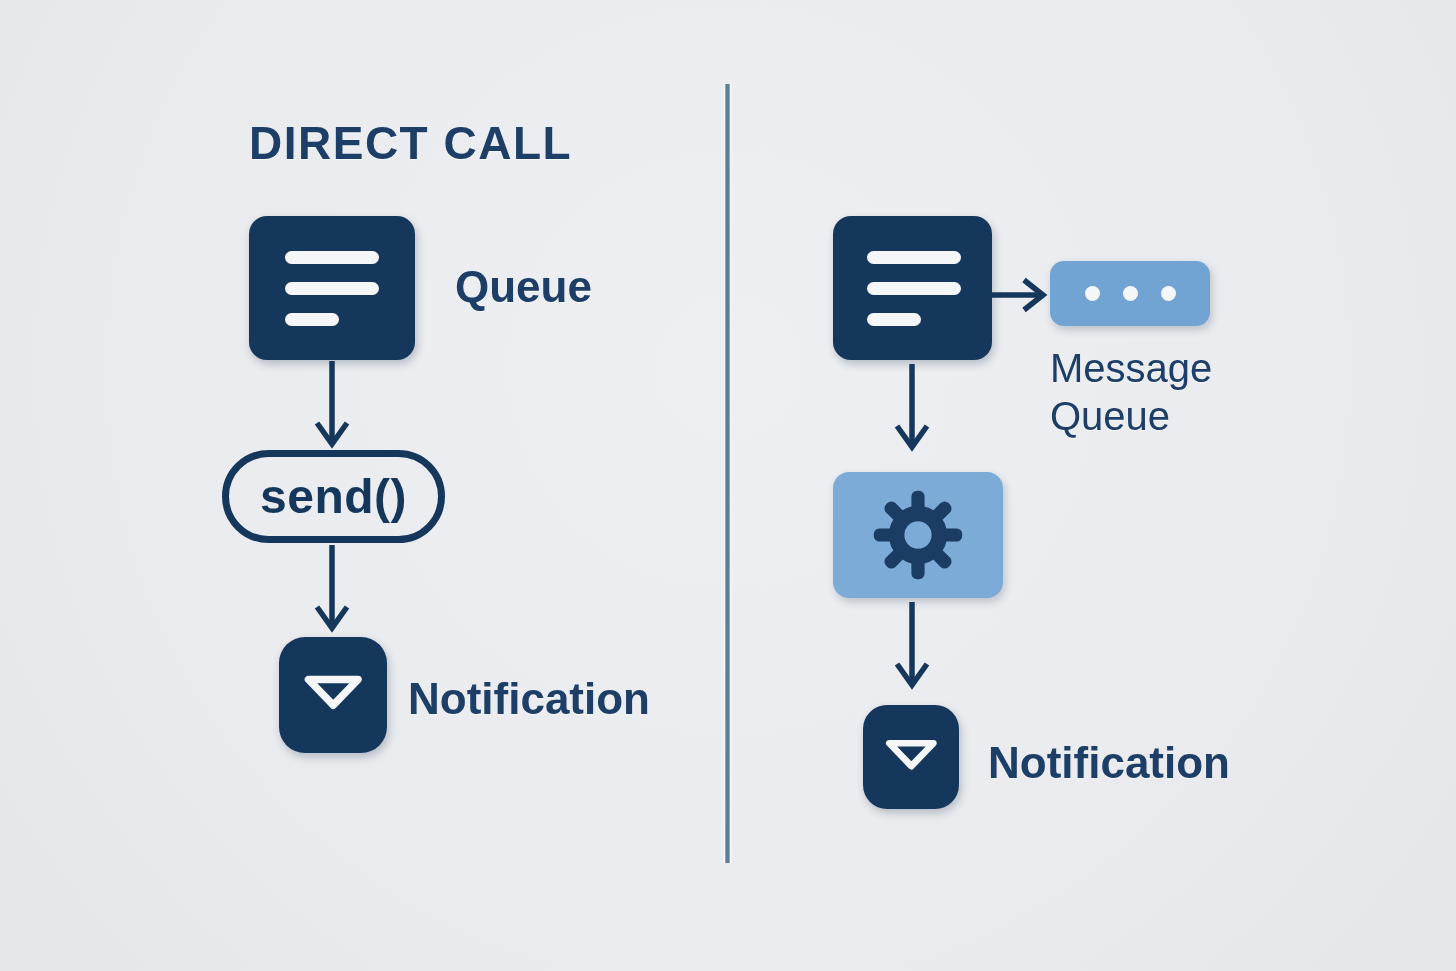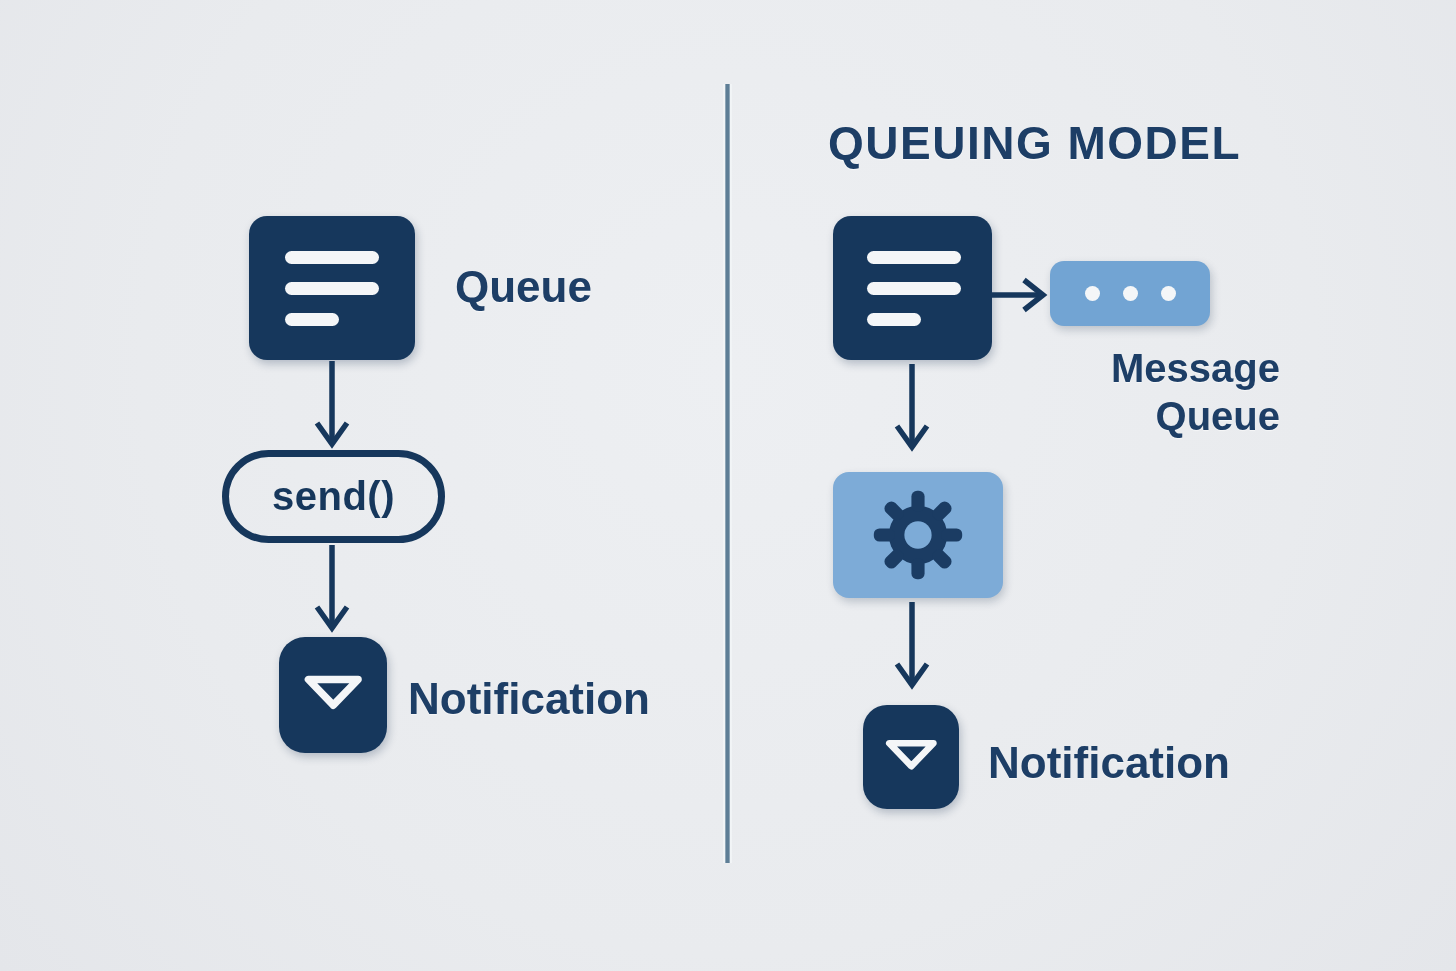--- a/index.html
+++ b/index.html
@@ -37,21 +37,21 @@
   .icon-lines .bar{height:13px;border-radius:7px;background:var(--icon-white);}
   .bar-w1{width:94px;}
   .bar-w2{width:94px;}
   .bar-w3{width:54px;}
   
   .pill{
     position:absolute;left:222px;top:450px;width:223px;height:93px;
     border:7px solid var(--navy);border-radius:50px;background:transparent;
     display:flex;align-items:center;justify-content:center;
   }
-  .pill span{font-size:40px;font-weight:bold;color:var(--navy);letter-spacing:0.5px;}
+  .pill span{font-size:48px;font-weight:bold;color:var(--navy);letter-spacing:0.5px;}
   
   .arrow{position:absolute;}
   .arrow svg{display:block;}
   .arrow line,.arrow polyline{stroke:var(--navy);stroke-width:5.5;fill:none;}
   
   .queue-box{
     position:absolute;left:1050px;top:261px;width:160px;height:65px;border-radius:14px;
     background:var(--queue-blue);box-shadow:2px 4px 8px rgba(21,45,75,0.22);
     display:flex;align-items:center;justify-content:center;gap:23px;
   }
@@ -69,28 +69,29 @@
   .divider{
     position:absolute;left:723px;top:84px;width:9px;height:779px;
     background:linear-gradient(90deg,#a9bcc9 0%,#5e7e96 28%,#5e7e96 72%,#a9bcc9 100%);
     border-left:2px solid #f1f4f6;border-right:2px solid #f1f4f6;
   }
   .watermark{
     position:absolute;left:1188px;top:878px;font-size:43px;font-weight:bold;
     color:var(--text-navy);text-shadow:0 1px 1px rgba(255,255,255,0.6);
   }
   .ml-label{position:absolute;left:1050px;top:344px;width:230px;font-size:40px;
-    font-weight:bold;line-height:1.2;color:var(--text-navy);
-    text-shadow:0 1px 1px rgba(255,255,255,0.6);text-align:right;}
+    font-weight:normal;line-height:1.2;color:var(--text-navy);
+    text-shadow:0 1px 1px rgba(255,255,255,0.6);}
 </style>
 </head>
 <body>
 
 <div class="canvas">
 
+  <div class="title" style="left:249px;top:116px;">DIRECT CALL</div>
 
   <div class="box" style="left:249px;top:216px;width:166px;height:144px;">
     <div class="icon-lines">
       <div class="bar bar-w1"></div>
       <div class="bar bar-w2"></div>
       <div class="bar bar-w3"></div>
     </div>
   </div>
   <div class="node-label" style="left:455px;top:262px;">Queue</div>
 
@@ -114,21 +115,20 @@
 
   <div class="box notif" style="left:279px;top:637px;width:108px;height:116px;border-radius:26px;">
     <svg viewBox="0 0 100 100">
       <path d="M22 33 L78 33 L50 62 Z" fill="none" stroke="#f4f6f8" stroke-width="8.5" stroke-linejoin="round" stroke-linecap="round"></path>
     </svg>
   </div>
   <div class="node-label" style="left:408px;top:674px;">Notification</div>
 
   <div class="divider"></div>
 
-  <div class="title" style="left:828px;top:116px;">QUEUING MODEL</div>
 
   <div class="box" style="left:833px;top:216px;width:159px;height:144px;">
     <div class="icon-lines" style="padding-left:34px;">
       <div class="bar bar-w1"></div>
       <div class="bar bar-w2"></div>
       <div class="bar bar-w3"></div>
     </div>
   </div>
 
   <div class="arrow" style="left:992px;top:275px;">

